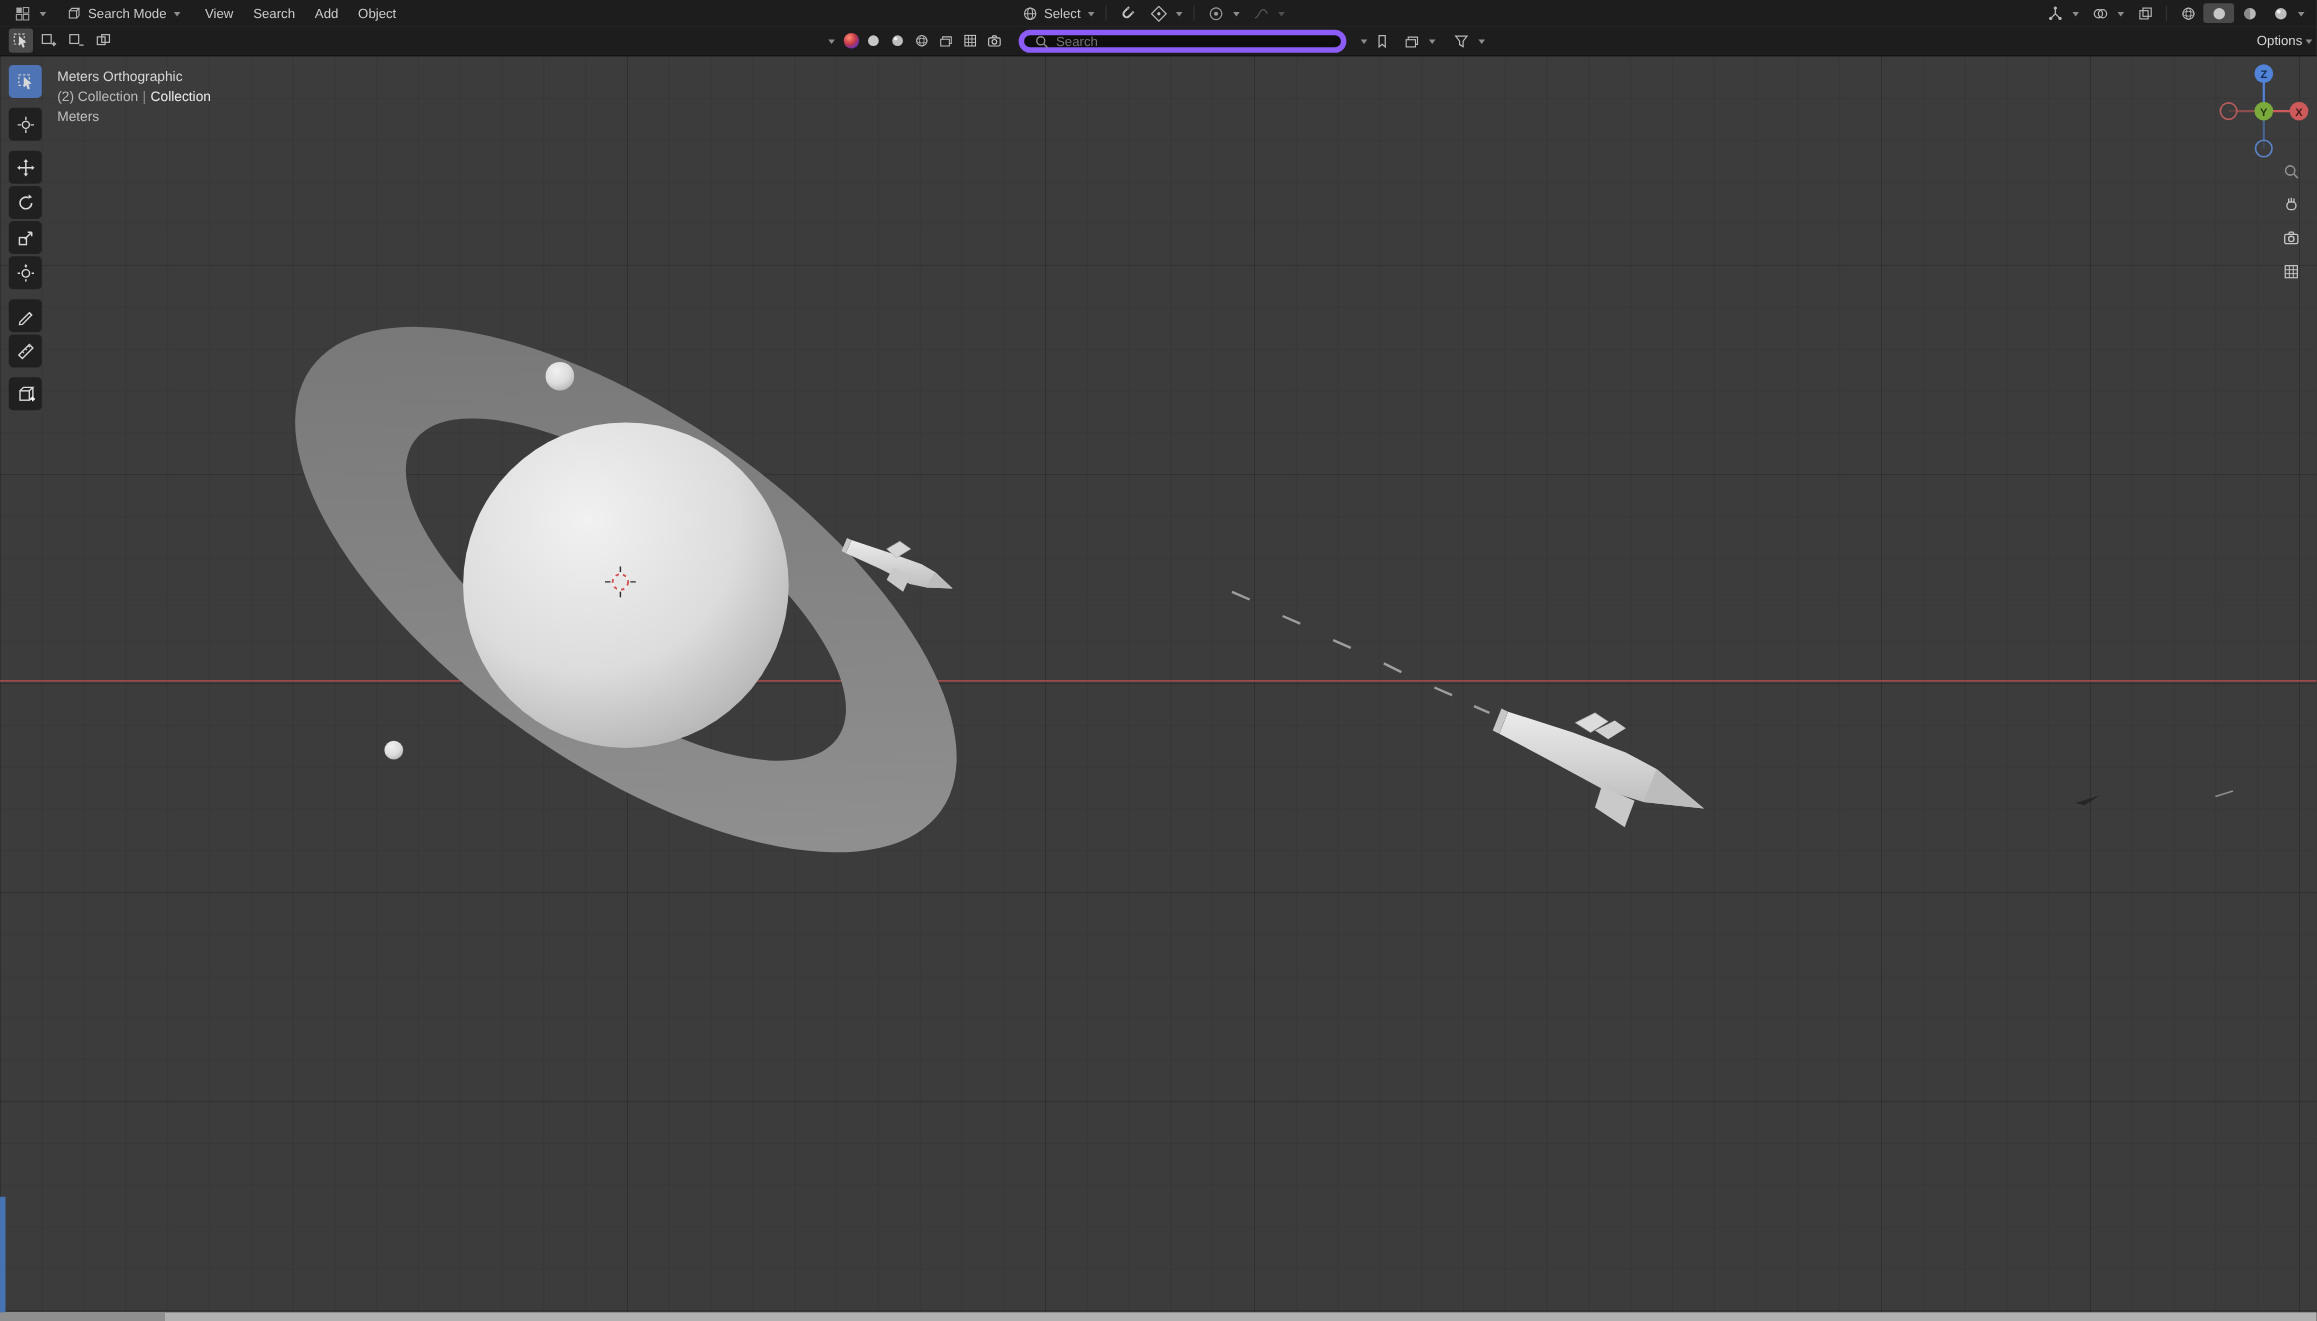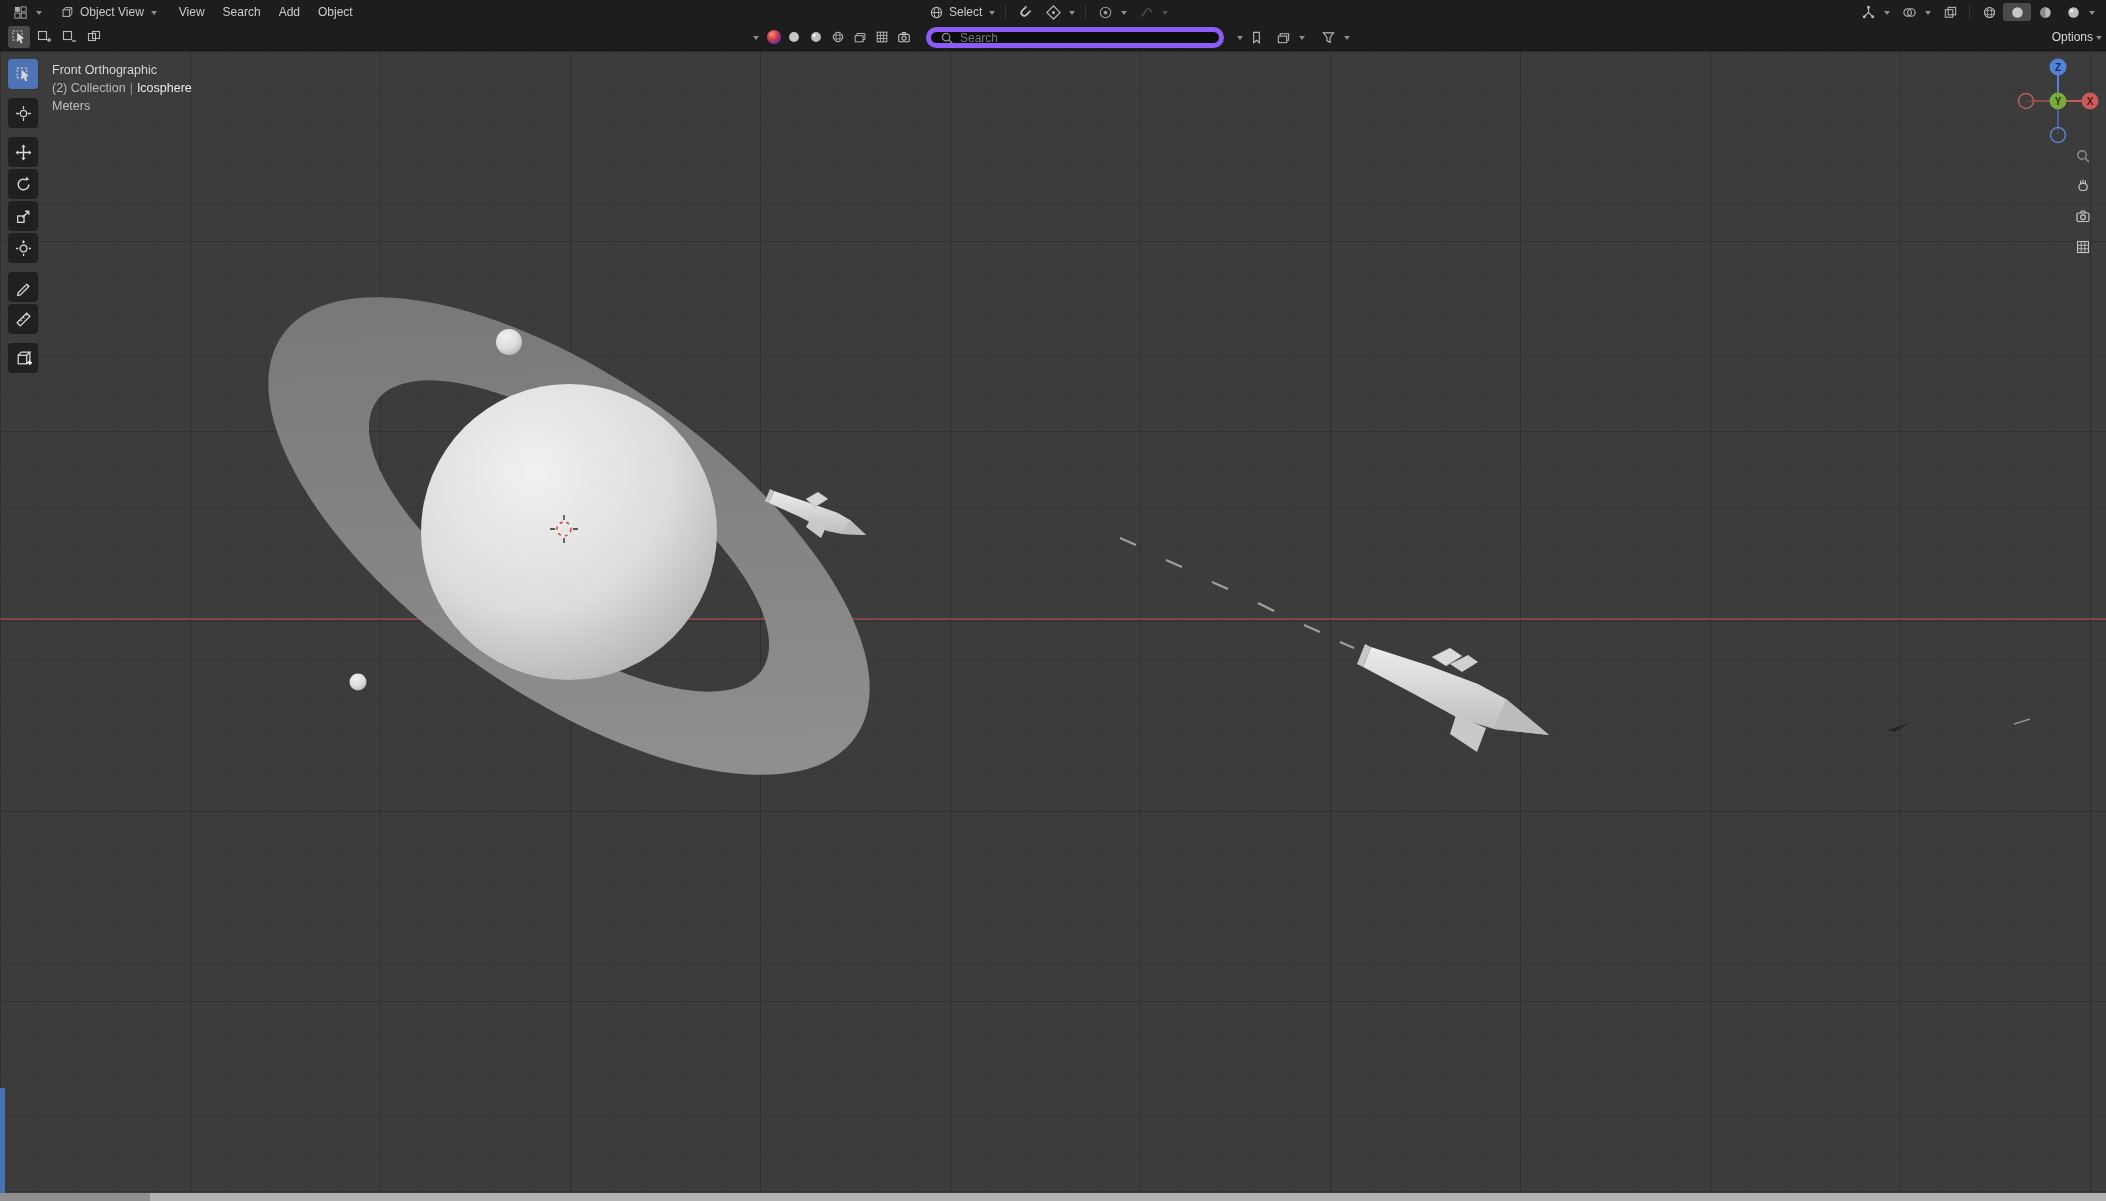--- a/index.html
+++ b/index.html
@@ -237,21 +237,21 @@
           </svg>
         </span>
       <span class="cv"></span>
     </span>
     <span class="dd" style="margin-left:6px">
       <span class="ic">
           <svg width="14" height="14">
             <use href="#sy-cube"></use>
           </svg>
         </span>
-      <span>Object View</span>
+      <span>Search Mode</span>
       <span class="cv"></span>
     </span>
     <span class="mi" style="margin-left:8px">View</span>
     <span class="mi">Search</span>
     <span class="mi">Add</span>
     <span class="mi">Object</span>
   </div>
 
   <div class="row abs" style="left:922px;top:0">
     <span class="dd">
@@ -516,23 +516,23 @@
       <circle cx="2058" cy="16" r="8.5" fill="#5184d9"></circle>
       <text x="2058" y="20" font-size="10" font-weight="bold" fill="#13294e" text-anchor="middle">Z</text>
       <circle cx="2090" cy="50" r="8.5" fill="#cd5a5a"></circle>
       <text x="2090" y="54" font-size="10" font-weight="bold" fill="#451b1b" text-anchor="middle">X</text>
       <circle cx="2058" cy="50" r="8.5" fill="#7aa93c"></circle>
       <text x="2058" y="54" font-size="10" font-weight="bold" fill="#263a0e" text-anchor="middle">Y</text>
     </g>
   </svg>
 
   <div id="overlay-text">
-    <div class="l1">Front Orthographic</div>
+    <div class="l1">Meters Orthographic</div>
     <div class="l2">
-      <span class="col">(2) Collection</span><span class="sep2">|</span><span class="obj">Icosphere</span>
+      <span class="col">(2) Collection</span><span class="sep2">|</span><span class="obj">Collection</span>
     </div>
     <div class="l3">Meters</div>
   </div>
 
   <div id="toolbar">
     <div class="tbtn active">
         <svg width="17" height="17" viewBox="0 0 16 16">
           <use href="#sy-selbox"></use>
         </svg>
       </div>

